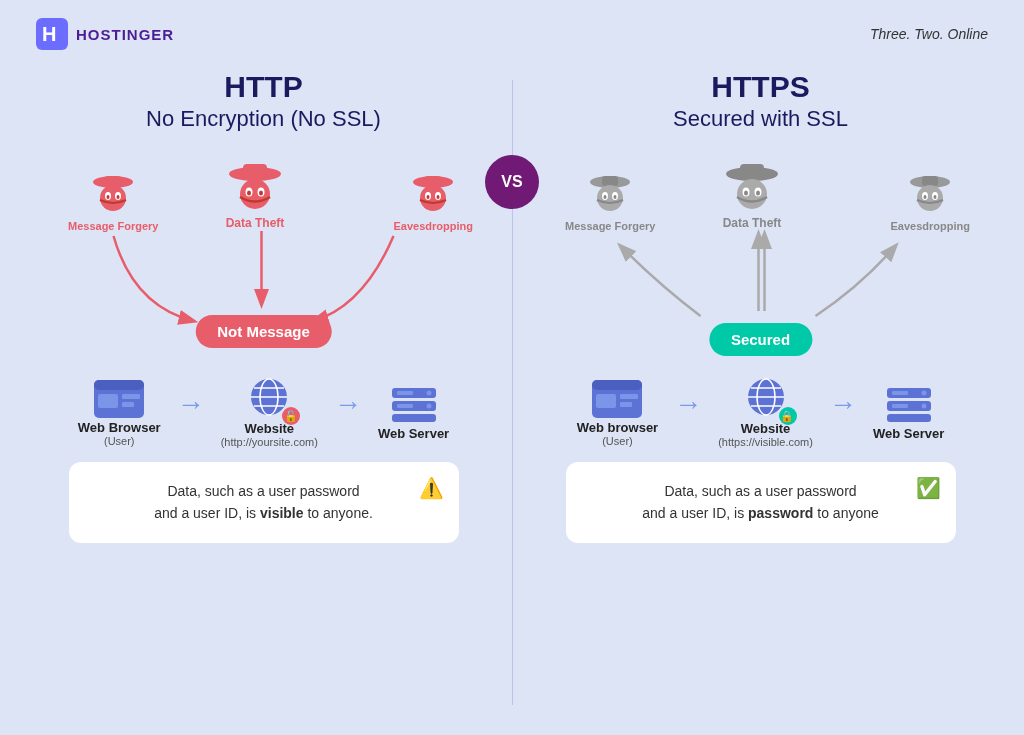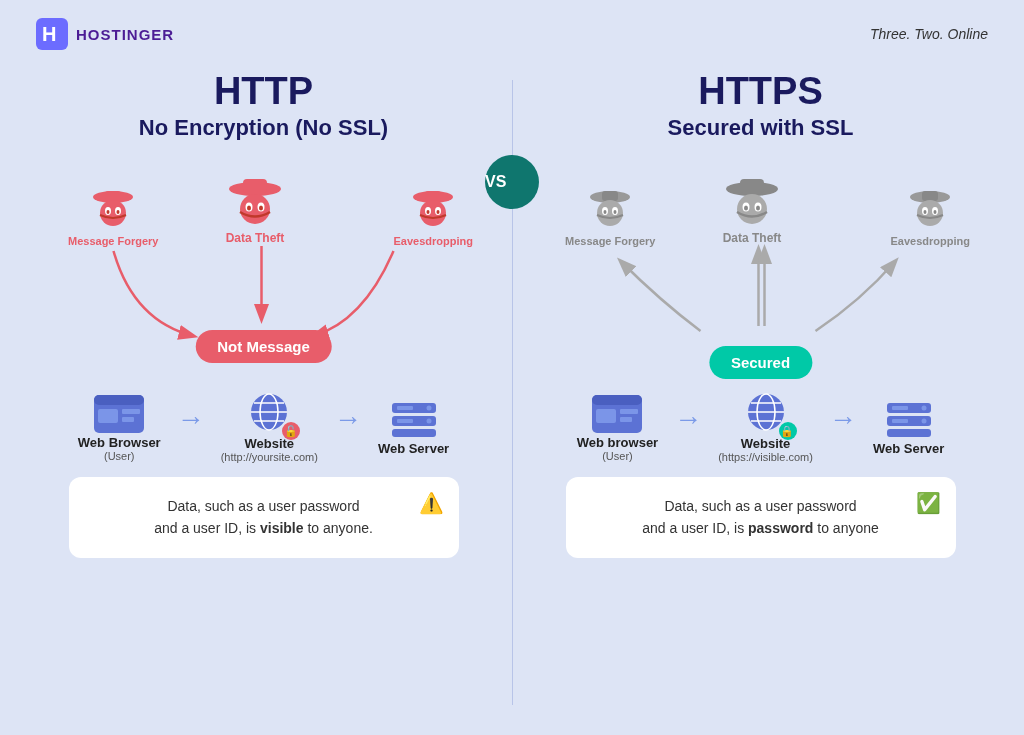--- a/index.html
+++ b/index.html
@@ -49,52 +49,52 @@
     }
 
     
     .vs-circle {
       position: absolute;
       left: 50%;
       top: 155px;
       transform: translateX(-50%);
       width: 54px;
       height: 54px;
-      background: #0f766e;
+      background: #701a75;
       border-radius: 50%;
       display: flex;
       align-items: center;
-      justify-content: flex-start;
+      justify-content: center;
       color: white;
       font-weight: 700;
       font-size: 16px;
       z-index: 10;
     }
 
     
     .panel {
       flex: 1;
       display: flex;
       flex-direction: column;
       align-items: center;
       position: relative;
       padding-top: 10px;
     }
 
     .panel-title-main {
-      font-size: 38px;
+      font-size: 30px;
       font-weight: 900;
       color: #1a1a5e;
       margin-bottom: 2px;
     }
     .panel-title-sub {
       font-size: 22px;
-      font-weight: 700;
+      font-weight: 400;
       color: #1a1a5e;
-      margin-bottom: 30px;
+      margin-bottom: 24px;
     }
 
     
     .hacker-icon {
       display: flex;
       flex-direction: column;
       align-items: center;
       font-size: 11px;
       font-weight: 600;
       position: absolute;
@@ -419,21 +419,21 @@
           <ellipse cx="26" cy="32" rx="13" ry="13" fill="#aaa"></ellipse>
           <ellipse cx="21" cy="30" rx="3" ry="4" fill="white"></ellipse>
           <ellipse cx="31" cy="30" rx="3" ry="4" fill="white"></ellipse>
           <ellipse cx="21" cy="31" rx="1.5" ry="2" fill="#888"></ellipse>
           <ellipse cx="31" cy="31" rx="1.5" ry="2" fill="#888"></ellipse>
           <path d="M13 34 Q26 40 39 34" stroke="#888" stroke-width="2" fill="#aaa"></path>
         </svg>
         <span class="hacker-label-gray" style="font-size:11px;font-weight:600;text-align:center;margin-top:2px;">Eavesdropping</span>
       </div>
 
-      <div class="secured-badge" style="bottom:12px; left:50%; transform:translateX(-50%);">
+      <div class="secured-badge" style="bottom:20px; left:50%; transform:translateX(-50%);">
         <span>Secured</span>
       </div>
     </div>
 
     <div class="infra-row" style="margin-top:0px;">
 
       <div class="infra-item">
         <svg width="54" height="42" viewBox="0 0 54 42">
           <rect x="2" y="2" width="50" height="38" rx="5" fill="#5c72d4"></rect>
           <rect x="2" y="2" width="50" height="10" rx="5" fill="#4a5fc0"></rect>

